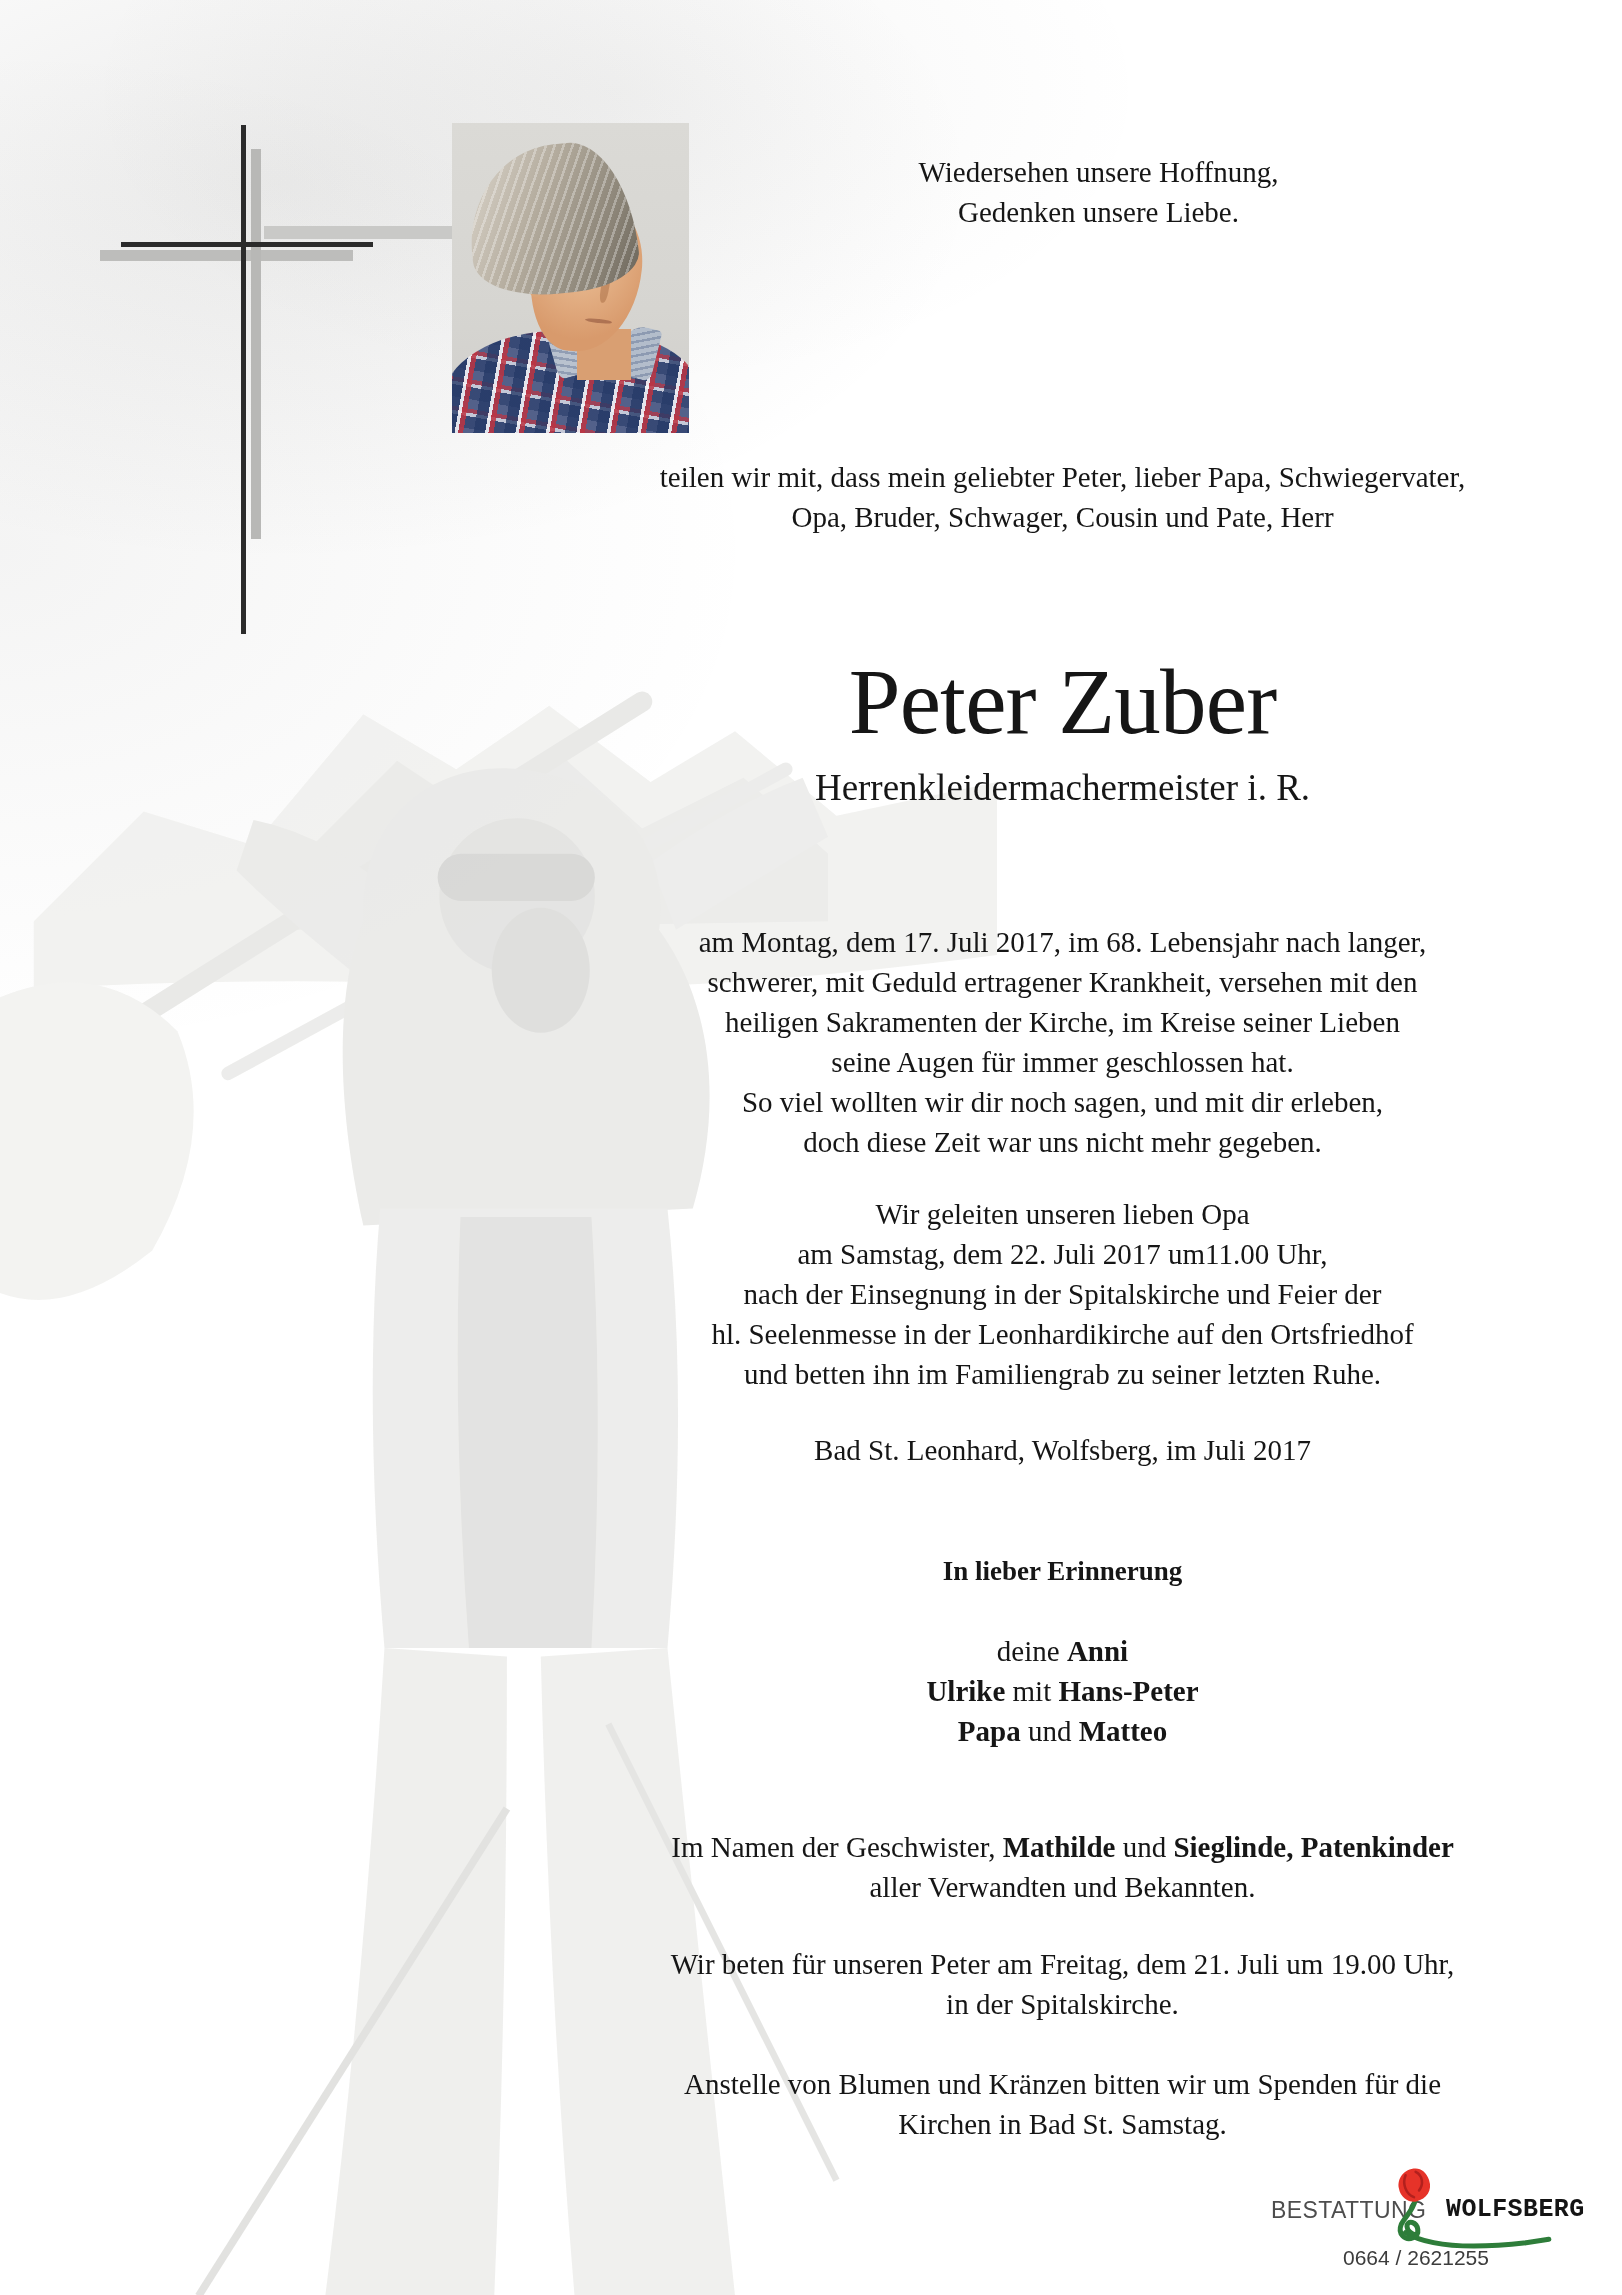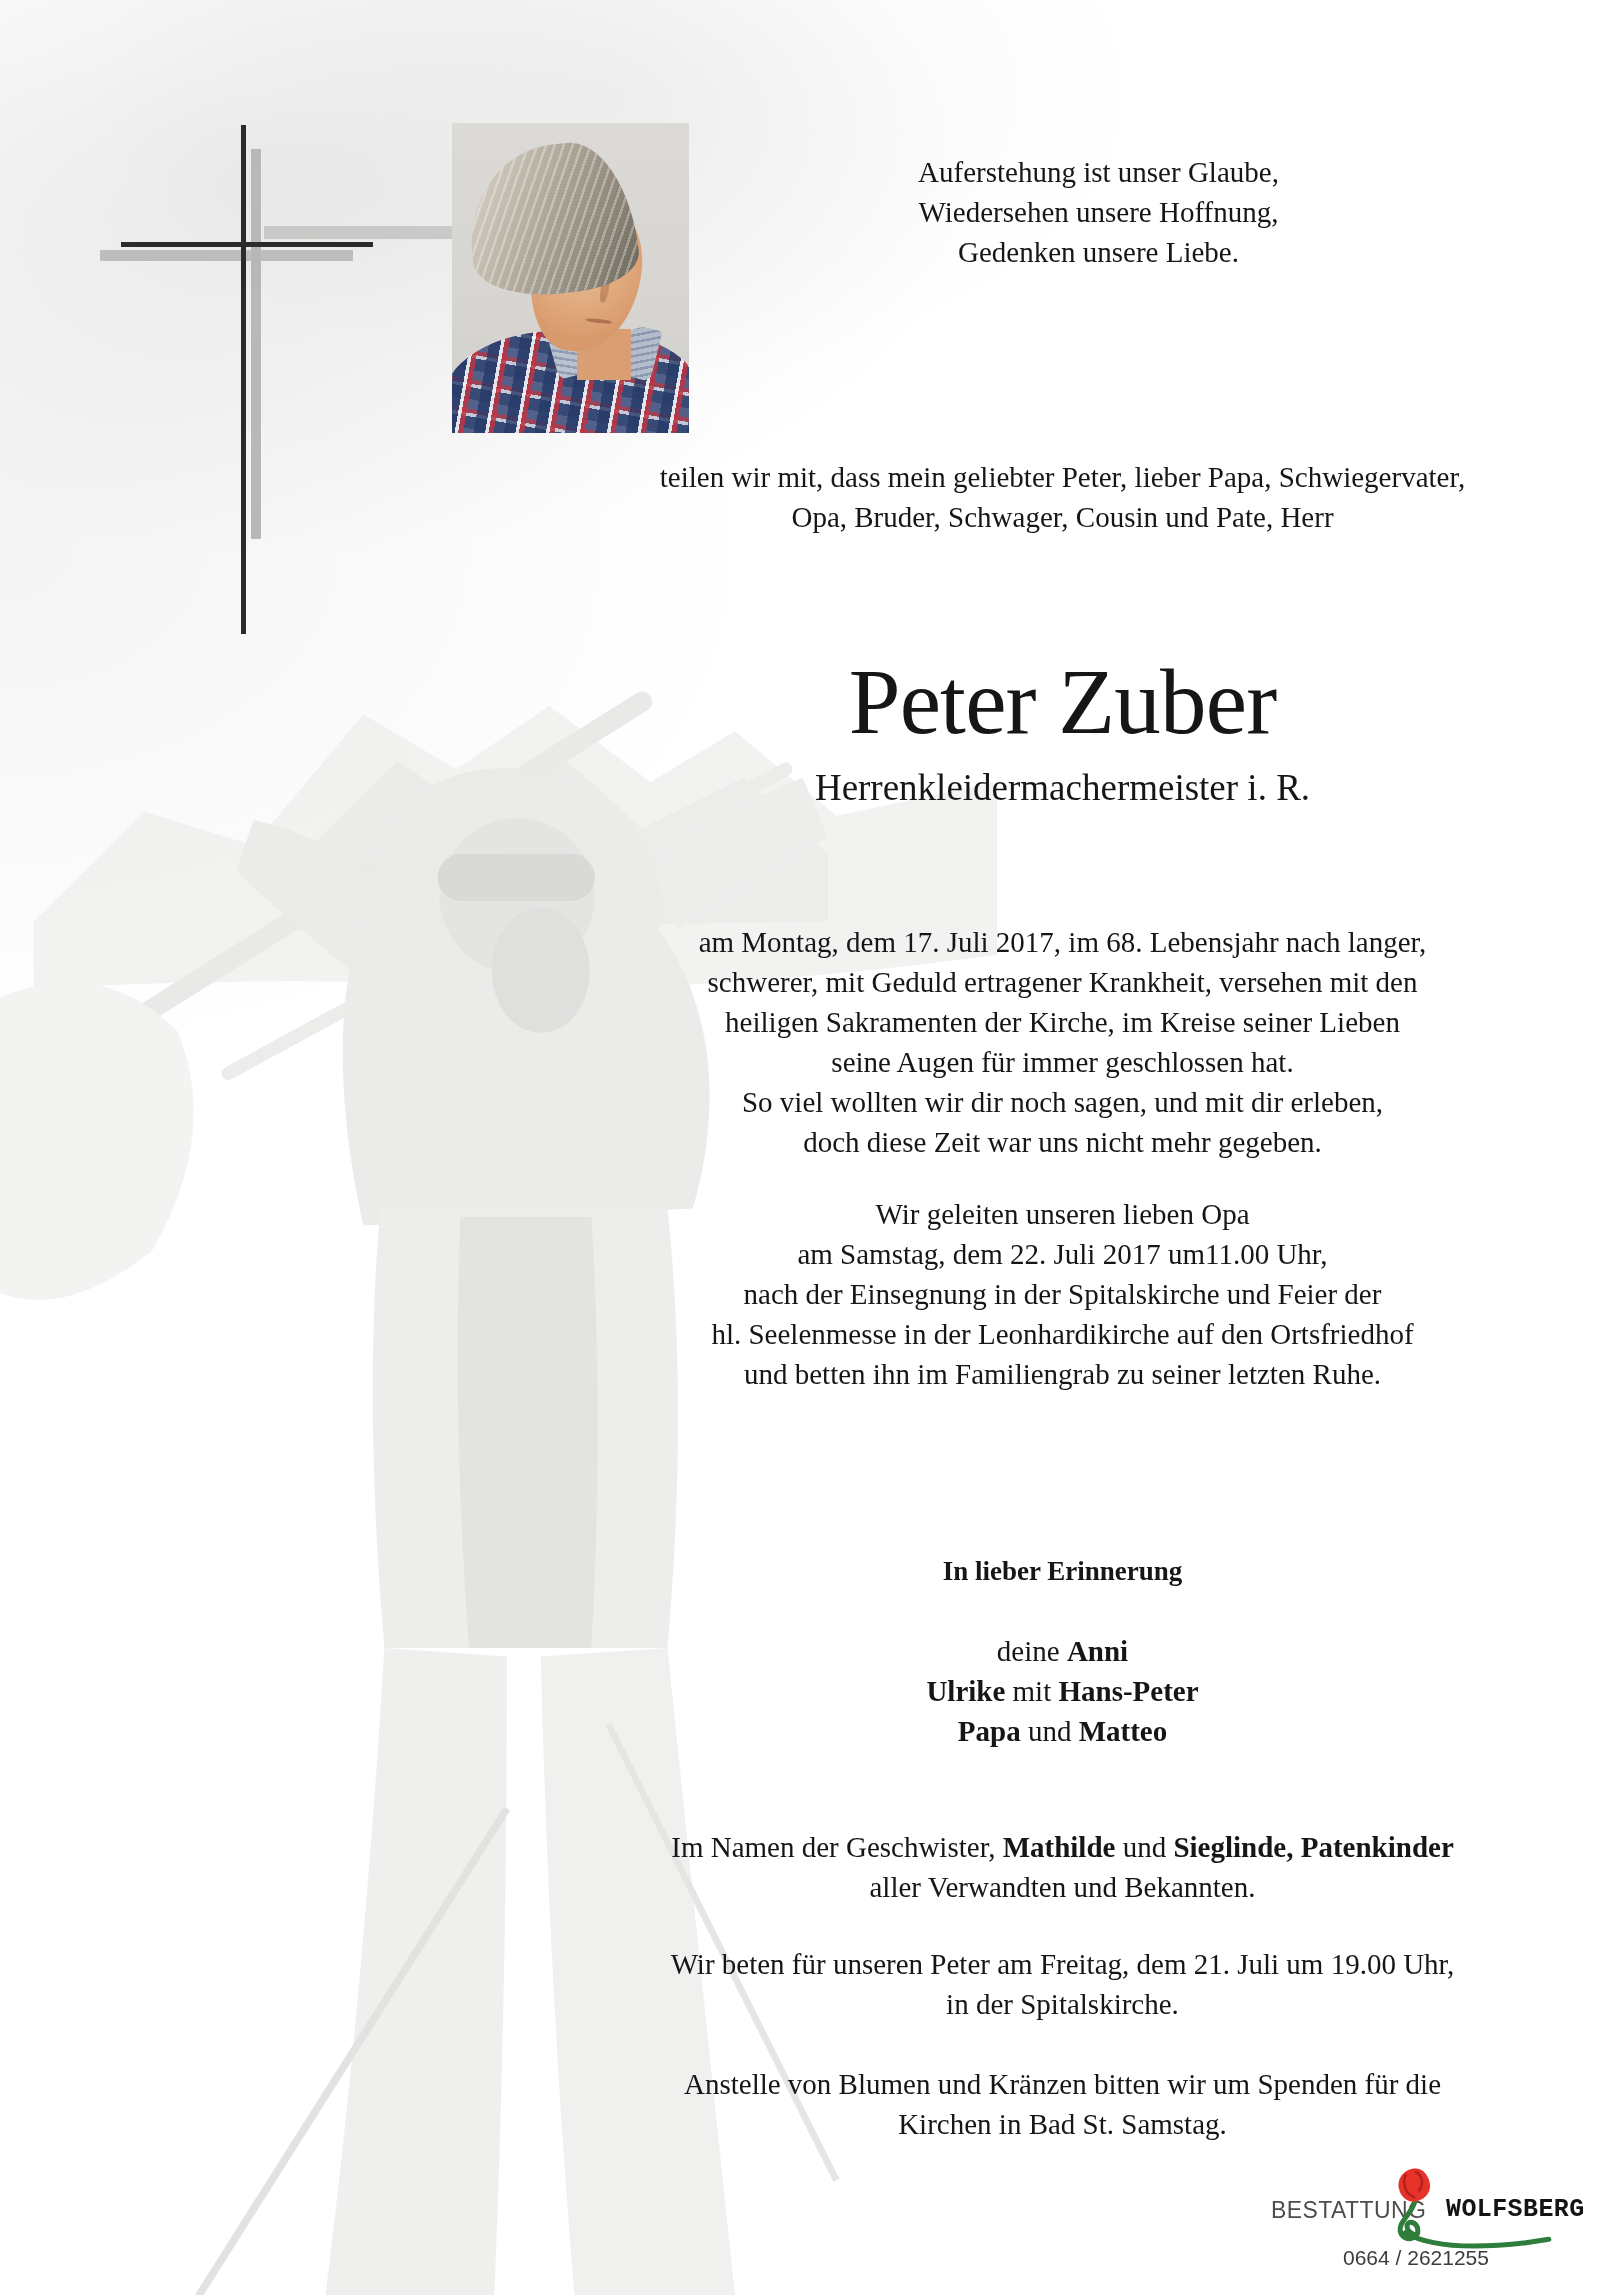--- a/index.html
+++ b/index.html
@@ -138,21 +138,20 @@
     <div class="ph-brow"></div>
     <div class="ph-eye"></div>
     <div class="ph-nose"></div>
     <div class="ph-mouth"></div>
     <div class="ph-ear"></div>
     <div class="ph-hair"></div>
     <div class="ph-hair-streaks"></div>
   </div>
 
   <div class="blk motto">
-    <div>Auferstehung ist unser Glaube,</div>
     <div>Wiedersehen unsere Hoffnung,</div>
     <div>Gedenken unsere Liebe.</div>
   </div>
 
   <div class="blk col intro">
     <div>teilen wir mit, dass mein geliebter Peter, lieber Papa, Schwiegervater,</div>
     <div>Opa, Bruder, Schwager, Cousin und Pate, Herr</div>
   </div>
 
   <div class="blk col title">Peter Zuber</div>
@@ -168,20 +167,21 @@
   </div>
 
   <div class="blk col funeral">
     <div>Wir geleiten unseren lieben Opa</div>
     <div>am Samstag, dem 22. Juli 2017 um11.00 Uhr,</div>
     <div>nach der Einsegnung in der Spitalskirche und Feier der</div>
     <div>hl. Seelenmesse in der Leonhardikirche auf den Ortsfriedhof</div>
     <div>und betten ihn im Familiengrab zu seiner letzten Ruhe.</div>
   </div>
 
+  <div class="blk col dateline">Bad St. Leonhard, Wolfsberg, im Juli 2017</div>
 
   <div class="blk col memory-h">In lieber Erinnerung</div>
   <div class="blk col names">
     <div><span>deine </span><b>Anni</b></div>
     <div><b>Ulrike</b><span> mit </span><b>Hans-Peter</b></div>
     <div><b>Papa</b><span> und </span><b>Matteo</b></div>
   </div>
 
   <div class="blk col family">
     <div><span>Im Namen der Geschwister, </span><b>Mathilde</b><span> und </span><b>Sieglinde, Patenkinder</b></div>

